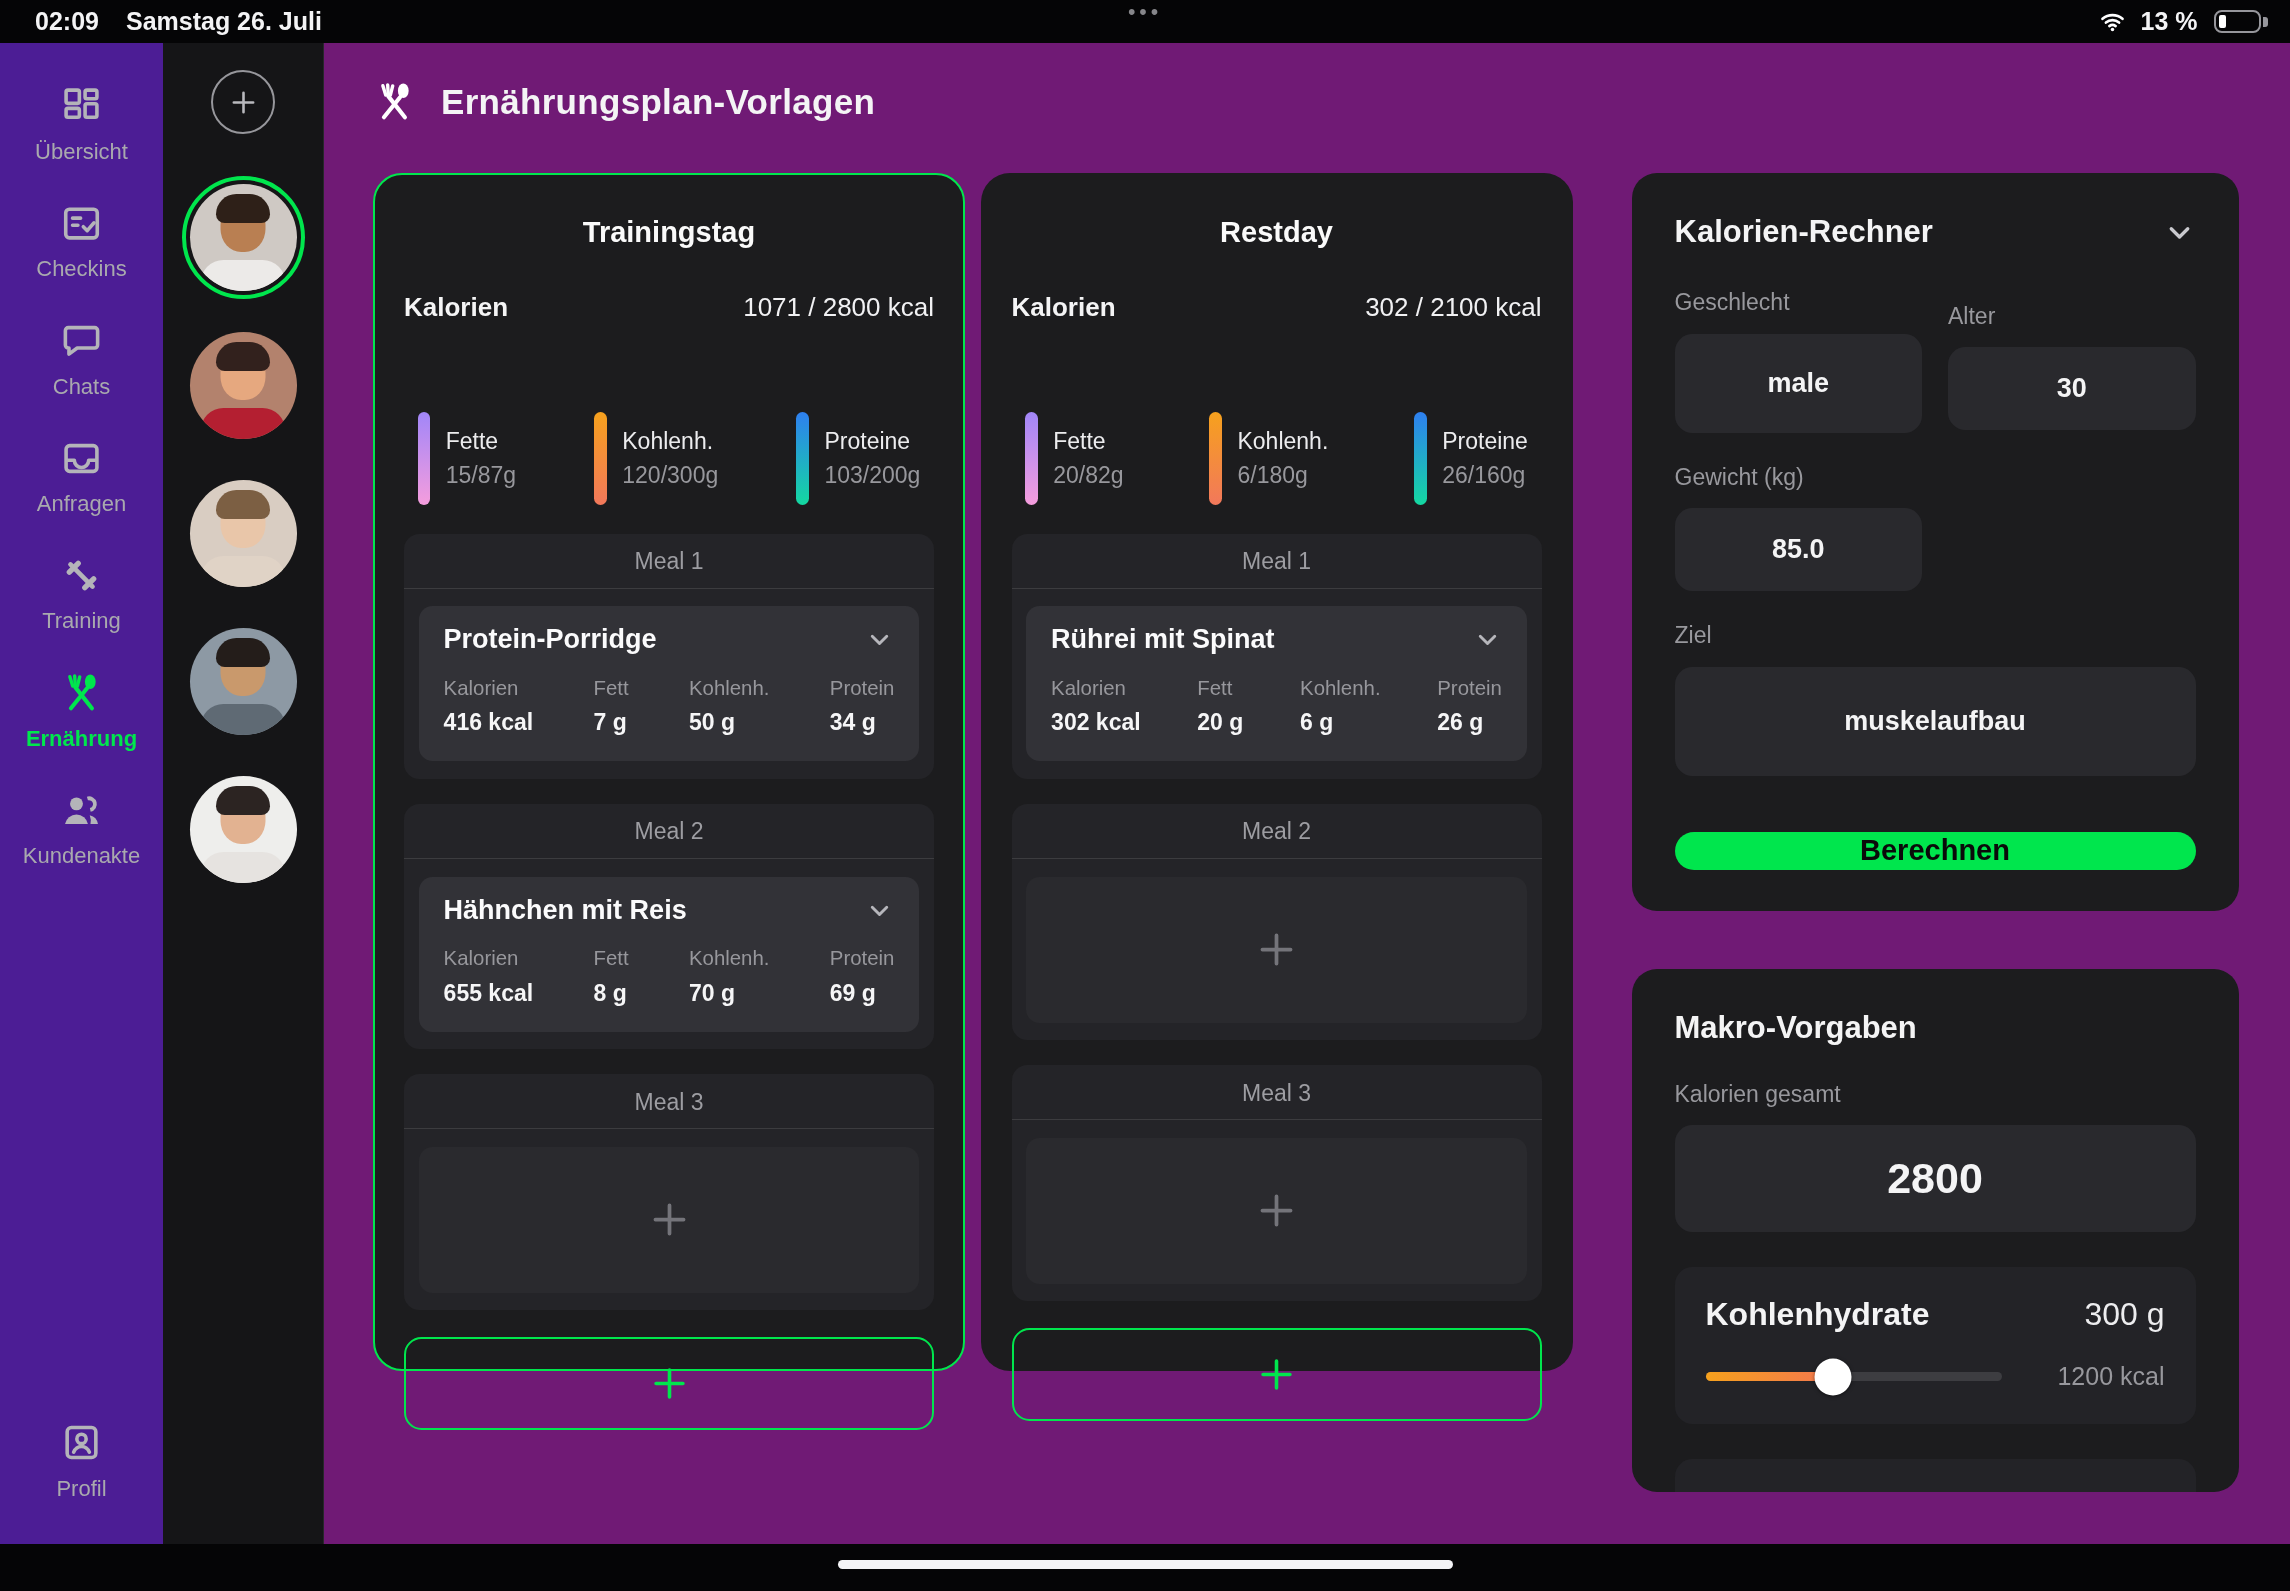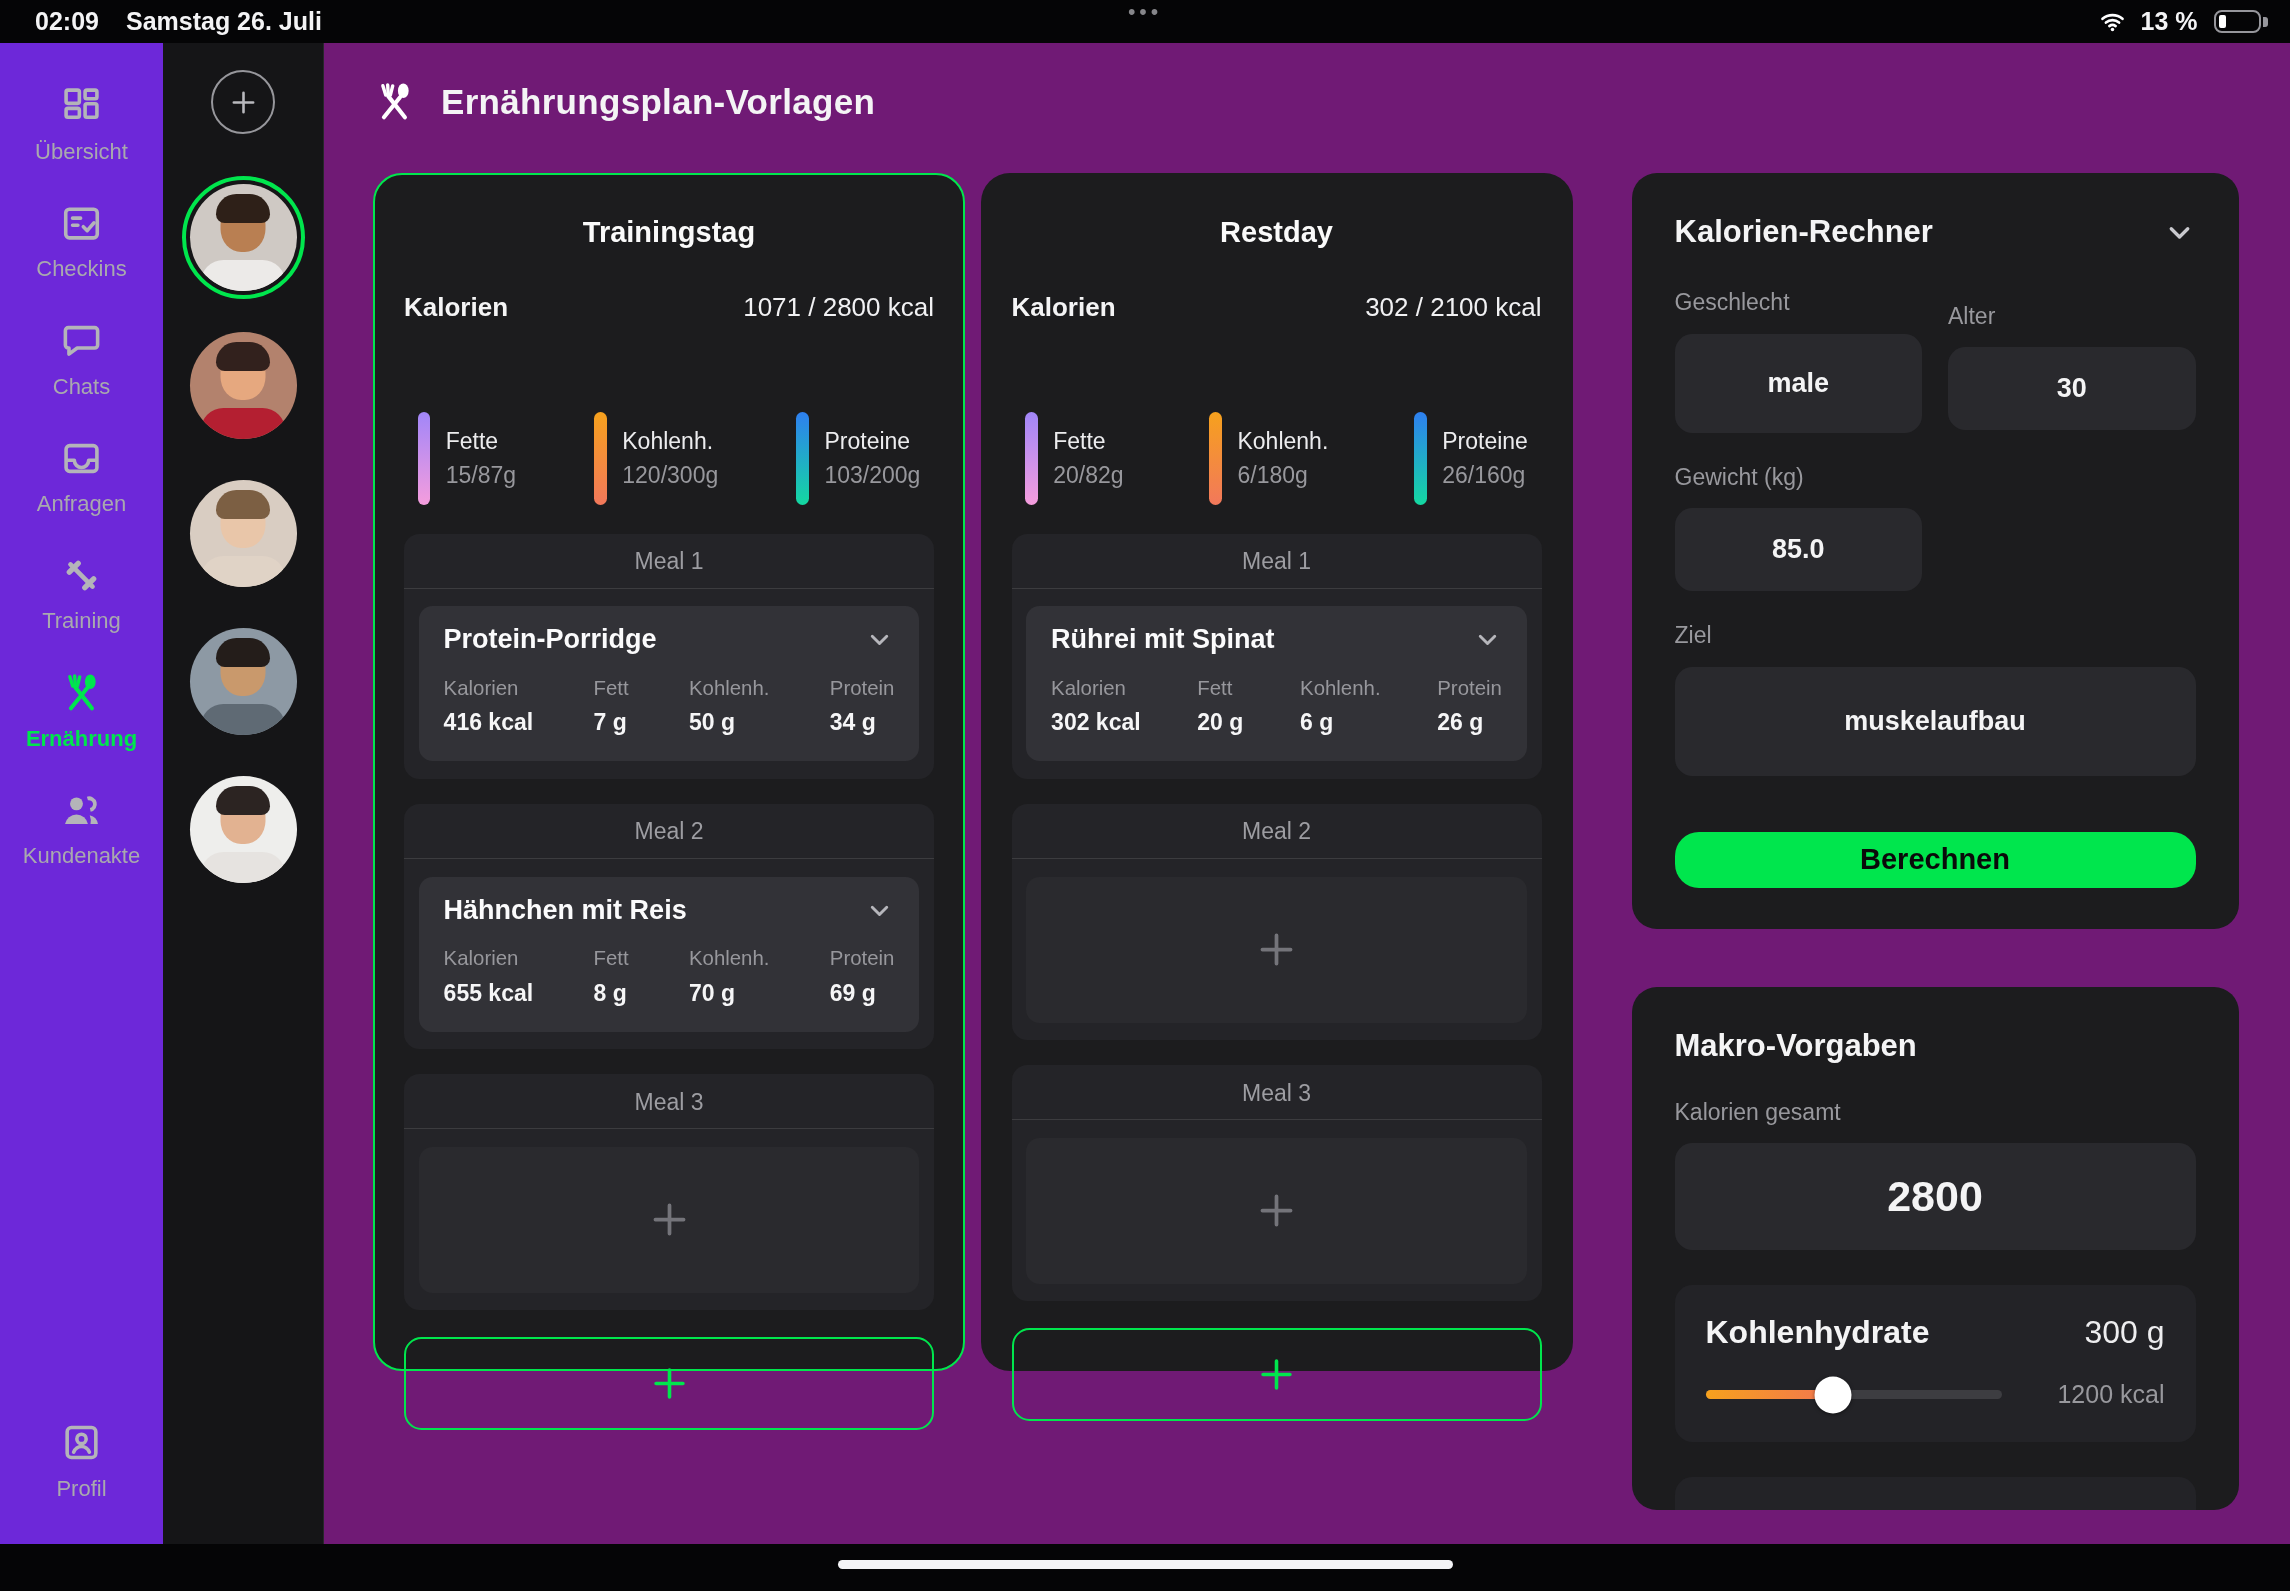--- a/index.html
+++ b/index.html
@@ -19,21 +19,21 @@
   .wifi{width:31px;height:25px;color:#fff;}
   .batt-label{font-weight:600;}
   .battery{width:47px;height:23px;border:2.9px solid #96969b;border-radius:7.8px;position:relative;margin-left:3.9px;}
   .battery .lvl{position:absolute;left:2.9px;top:2.9px;bottom:2.9px;width:6.8px;background:#fff;border-radius:1.9px;}
   .battery::after{content:"";position:absolute;right:-8.7px;top:4.9px;width:4.9px;height:9.7px;
     background:#96969b;border-radius:0 2.9px 2.9px 0;}
 
   
   .app{display:flex;height:1502px;}
 
-  .sidebar{width:163px;background:#6d28d9;display:flex;flex-direction:column;align-items:center;
+  .sidebar{width:163px;background:#4c1d95;display:flex;flex-direction:column;align-items:center;
     padding:23px 0 25px;}
   .side-item{display:flex;flex-direction:column;align-items:center;gap:11.6px;padding:18.4px 0;
     width:100%;color:#b4b4b9;cursor:pointer;}
   .side-item .ic{width:43px;height:43px;}
   .side-item .lbl{font-size:22px;color:#a9a9ae;}
   .side-item.active{color:var(--accent);}
   .side-item.active .lbl{color:var(--accent);font-weight:700;}
   .side-spacer{flex:1;}
 
   .clients{width:161px;background:#151517;border-right:1px solid #27272a;
@@ -109,21 +109,21 @@
   .form-grid{display:grid;grid-template-columns:1fr 1fr;column-gap:26px;margin-top:39px;align-items:start;}
   .fcell{display:flex;flex-direction:column;}
   .flabel{font-size:23px;color:#98989d;margin-bottom:17.5px;}
   .fcell.low .flabel{padding-top:13.6px;}
   .fbox{background:#29292d;border-radius:17.5px;display:flex;align-items:center;justify-content:center;
     font-size:27px;font-weight:700;height:83px;cursor:pointer;}
   .fbox.tall{height:99px;}
   .row2{margin-top:31px;}
   .goal{margin-top:31px;display:flex;flex-direction:column;}
   .goal .fbox{height:109px;}
-  .calc-btn{margin-top:56px;height:56px;border-radius:24px;background:var(--accent);border:none;
+  .calc-btn{margin-top:56px;height:38px;border-radius:24px;background:var(--accent);border:none;
     color:#0a0a0a;font-weight:700;font-size:29px;display:flex;align-items:center;justify-content:center;
     width:100%;cursor:pointer;font-family:inherit;}
 
   .panel.makro{height:523px;overflow:hidden;}
   .total-label{font-size:23px;color:#98989d;margin:35px 0 17.5px;}
   .total-box{height:107px;background:#29292d;border-radius:17.5px;display:flex;align-items:center;
     justify-content:center;font-size:43px;font-weight:700;cursor:pointer;}
   .slider-card{margin-top:35px;background:#232327;border-radius:17.5px;padding:29px 31px 33px;}
   .sc-top{display:flex;justify-content:space-between;align-items:baseline;font-size:32px;}
   .sc-name{font-weight:700;}

